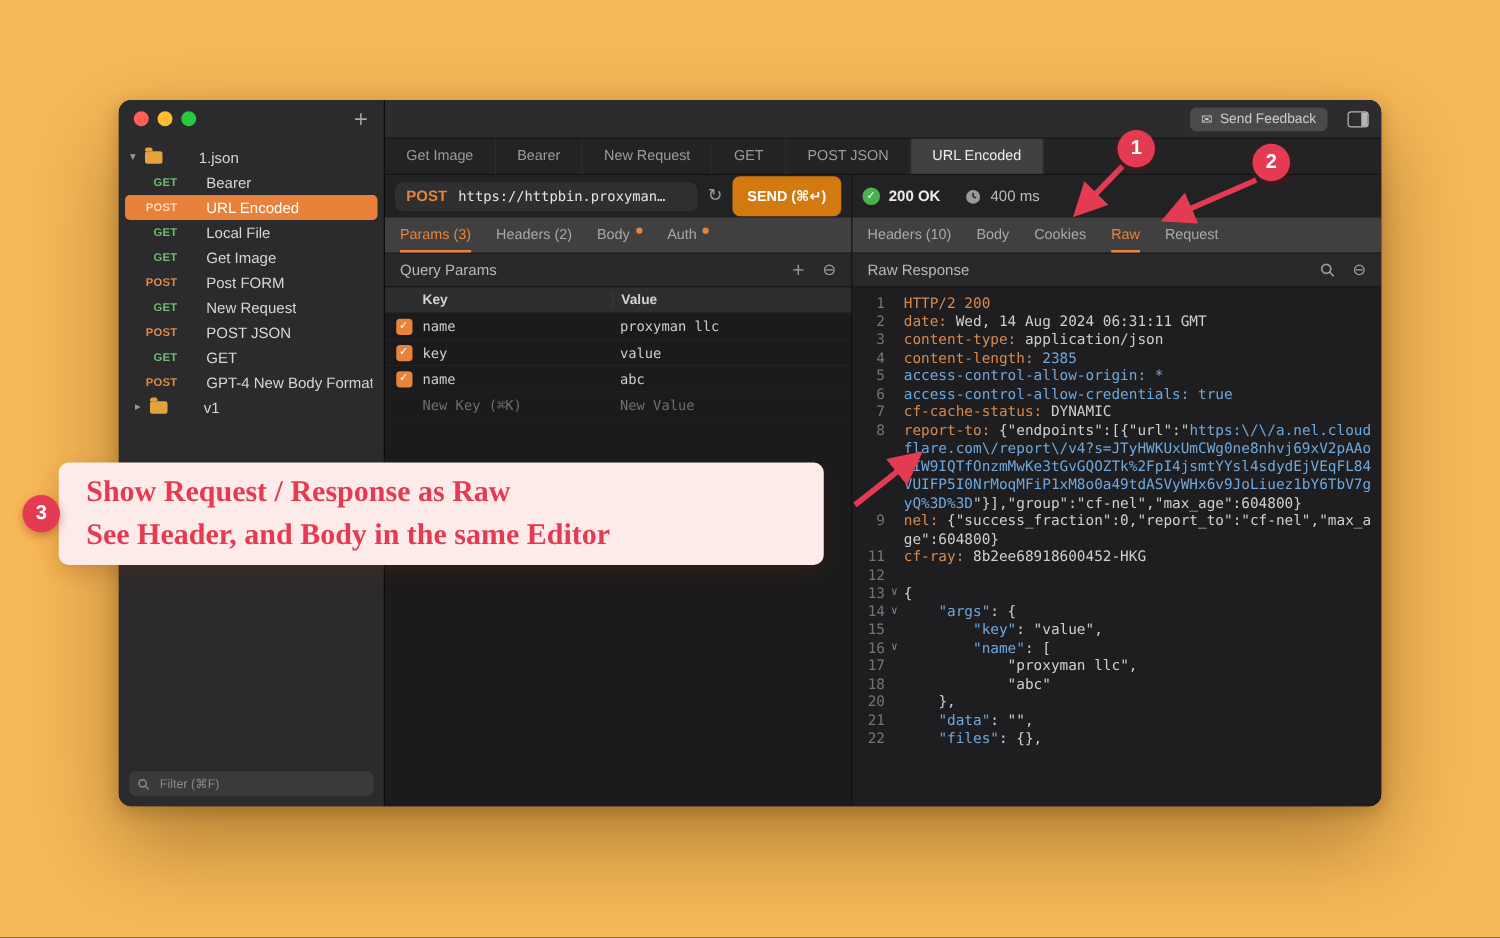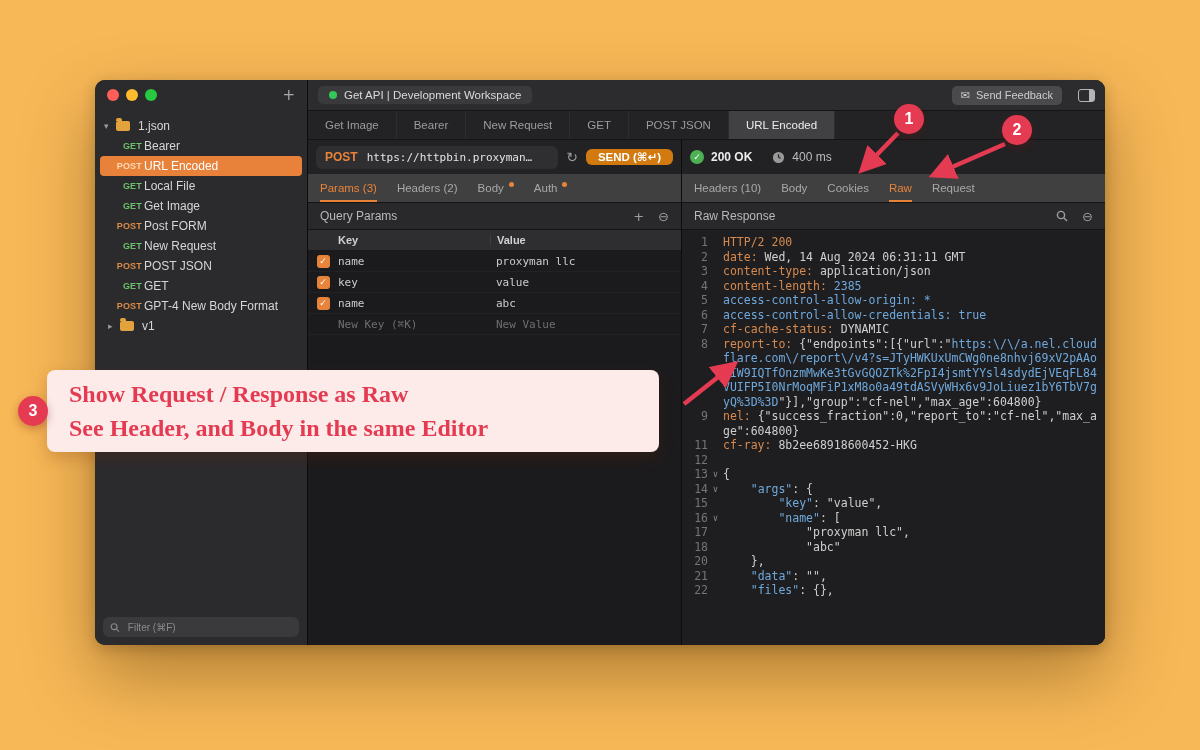--- a/index.html
+++ b/index.html
@@ -16,21 +16,21 @@
   .light{width:12px;height:12px;border-radius:50%;}
   .light.red{background:#ff5f57}.light.yellow{background:#febc2e}.light.green{background:#28c840}
   .add-req{margin-left:auto;color:#a8a8a8;font-size:15px;line-height:1;}
   .tree{flex:1;padding:6px 5px 0 5px;font-size:12px;color:#d2d2d2;overflow:hidden;}
   .tree-row{height:20px;display:flex;align-items:center;border-radius:4px;padding:0 4px;}
   .chev{width:12px;color:#9a9a9a;font-size:9px;flex-shrink:0;font-family:"DejaVu Sans",sans-serif;}
   .folder-ic{width:14px;height:10px;background:#e2a33c;border-radius:2px;position:relative;margin-right:6px;flex-shrink:0;}
   .folder-ic::before{content:"";position:absolute;top:-3px;left:0;width:6px;height:3px;background:#e2a33c;border-radius:2px 2px 0 0;}
   .tree-row .method{width:38px;text-align:right;font-size:9px;font-weight:700;flex-shrink:0;letter-spacing:.2px;}
   .method.get{color:#6cbf6c}.method.post{color:#dd8a45}
-  .tree-row .iname{margin-left:2px;color:#d6d6d6;white-space:nowrap;overflow:hidden;}
+  .tree-row .iname{margin-left:23px;color:#d6d6d6;white-space:nowrap;overflow:hidden;}
   .tree-row.selected{background:#e8823b;}
   .tree-row.selected .method{color:#ffd9b3}
   .tree-row.selected .iname{color:#ffffff}
   .filter{margin:8px;height:20px;border-radius:6px;background:#3a3a3c;display:flex;align-items:center;
     padding:0 7px;gap:6px;flex-shrink:0;}
   .filter input{background:transparent;border:none;outline:none;color:#bdbdbd;font-size:10px;width:100%;
     font-family:"Liberation Sans","DejaVu Sans",sans-serif;}
   .filter input::placeholder{color:#8a8a8a;}
 
   
@@ -51,21 +51,21 @@
 
   .split{flex:1;display:flex;min-height:0;}
   .left-col{width:373px;flex-shrink:0;border-right:1px solid #0c0c0c;display:flex;flex-direction:column;background:#1b1b1d;}
   .right-col{flex:1;display:flex;flex-direction:column;min-width:0;background:#1e1e20;}
 
   .request-bar{height:34px;display:flex;align-items:center;padding:0 8px;gap:8px;background:#222224;flex-shrink:0;}
   .url-pill{flex:1;height:23px;background:#2f2f31;border-radius:6px;display:flex;align-items:center;padding:0 9px;gap:9px;min-width:0;}
   .method-post{color:#e8833a;font-weight:700;font-size:12px;flex-shrink:0;}
   .url-text{font-family:"DejaVu Sans Mono",monospace;font-size:11px;color:#e4e4e4;white-space:nowrap;overflow:hidden;}
   .refresh{color:#9a9a9a;font-size:14px;font-family:"DejaVu Sans",sans-serif;}
-  .send-btn{height:16px;padding:0 12px;border-radius:6px;background:#d2790f;color:#ffffff;font-weight:700;
+  .send-btn{height:32px;padding:0 12px;border-radius:6px;background:#d2790f;color:#ffffff;font-weight:700;
     font-size:11.5px;display:flex;align-items:center;white-space:nowrap;font-family:"Liberation Sans","DejaVu Sans",sans-serif;}
   .status-group{display:flex;align-items:center;gap:7px;font-size:12px;font-weight:700;color:#ececec;}
   .ok-circle{width:14px;height:14px;border-radius:50%;background:#4db153;color:#fff;font-size:9px;display:flex;
     align-items:center;justify-content:center;font-family:"DejaVu Sans",sans-serif;}
   .time-group{display:flex;align-items:center;gap:7px;font-size:12px;color:#bdbdbd;margin-left:12px;justify-content:center;}
 
   .subtabs{height:28px;display:flex;align-items:stretch;padding:0 12px;gap:20px;background:#404040;
     border-bottom:1px solid #141416;font-size:11.5px;color:#a8a8a8;flex-shrink:0;}
   .subtab{position:relative;display:flex;align-items:center;gap:3px;white-space:nowrap;}
   .subtab.active{color:#e8833a;}
@@ -176,24 +176,20 @@
         <circle cx="5" cy="5" r="3.6" fill="none" stroke="#8a8a8a" stroke-width="1.4"></circle>
         <line x1="7.8" y1="7.8" x2="11" y2="11" stroke="#8a8a8a" stroke-width="1.4"></line>
       </svg>
       <input placeholder="Filter (⌘F)" style="">
     </div>
   </div>
 
   <div class="main">
 
     <div class="titlebar">
-      <div class="title-badge">
-        <span class="green-dot"></span>
-        <span>Get API | Development Workspace</span>
-      </div>
       <div class="feedback-pill">
         <span class="glyph">✉</span>
         <span>Send Feedback</span>
       </div>
       <span class="panel-ic"></span>
     </div>
 
     <div class="tabs-row">
         <div class="tab">Get Image</div>
         <div class="tab">Bearer</div>

